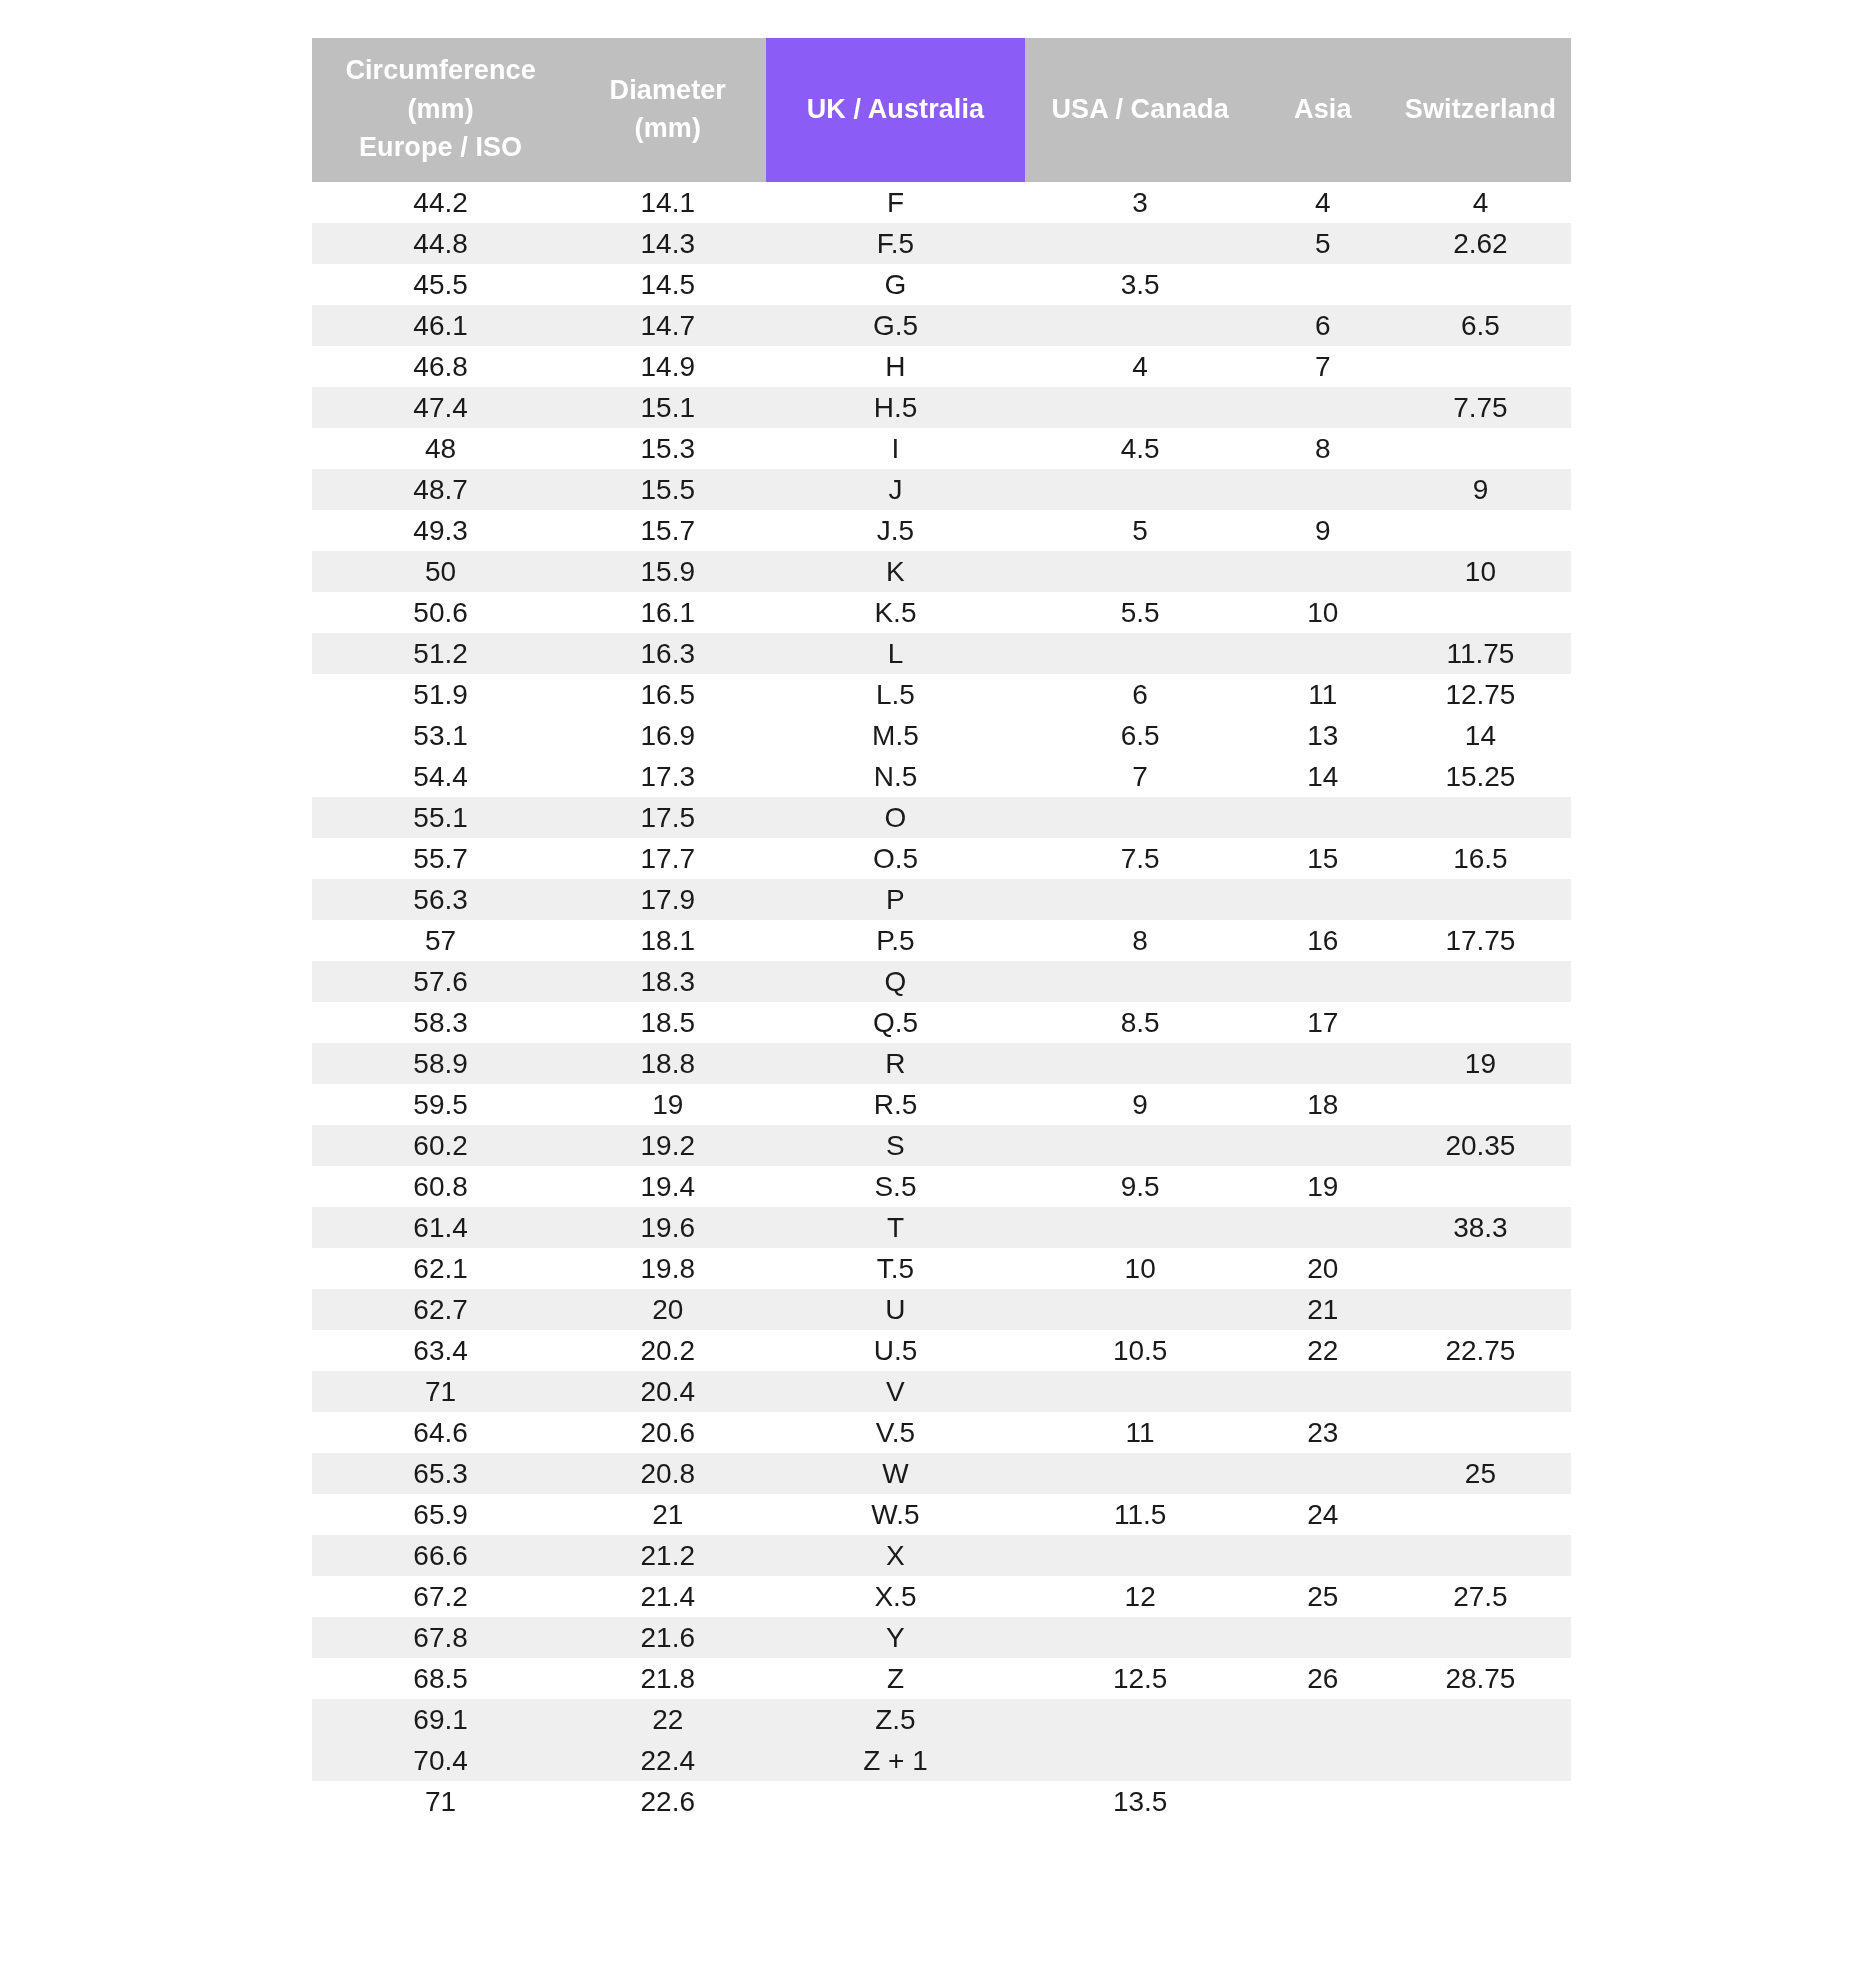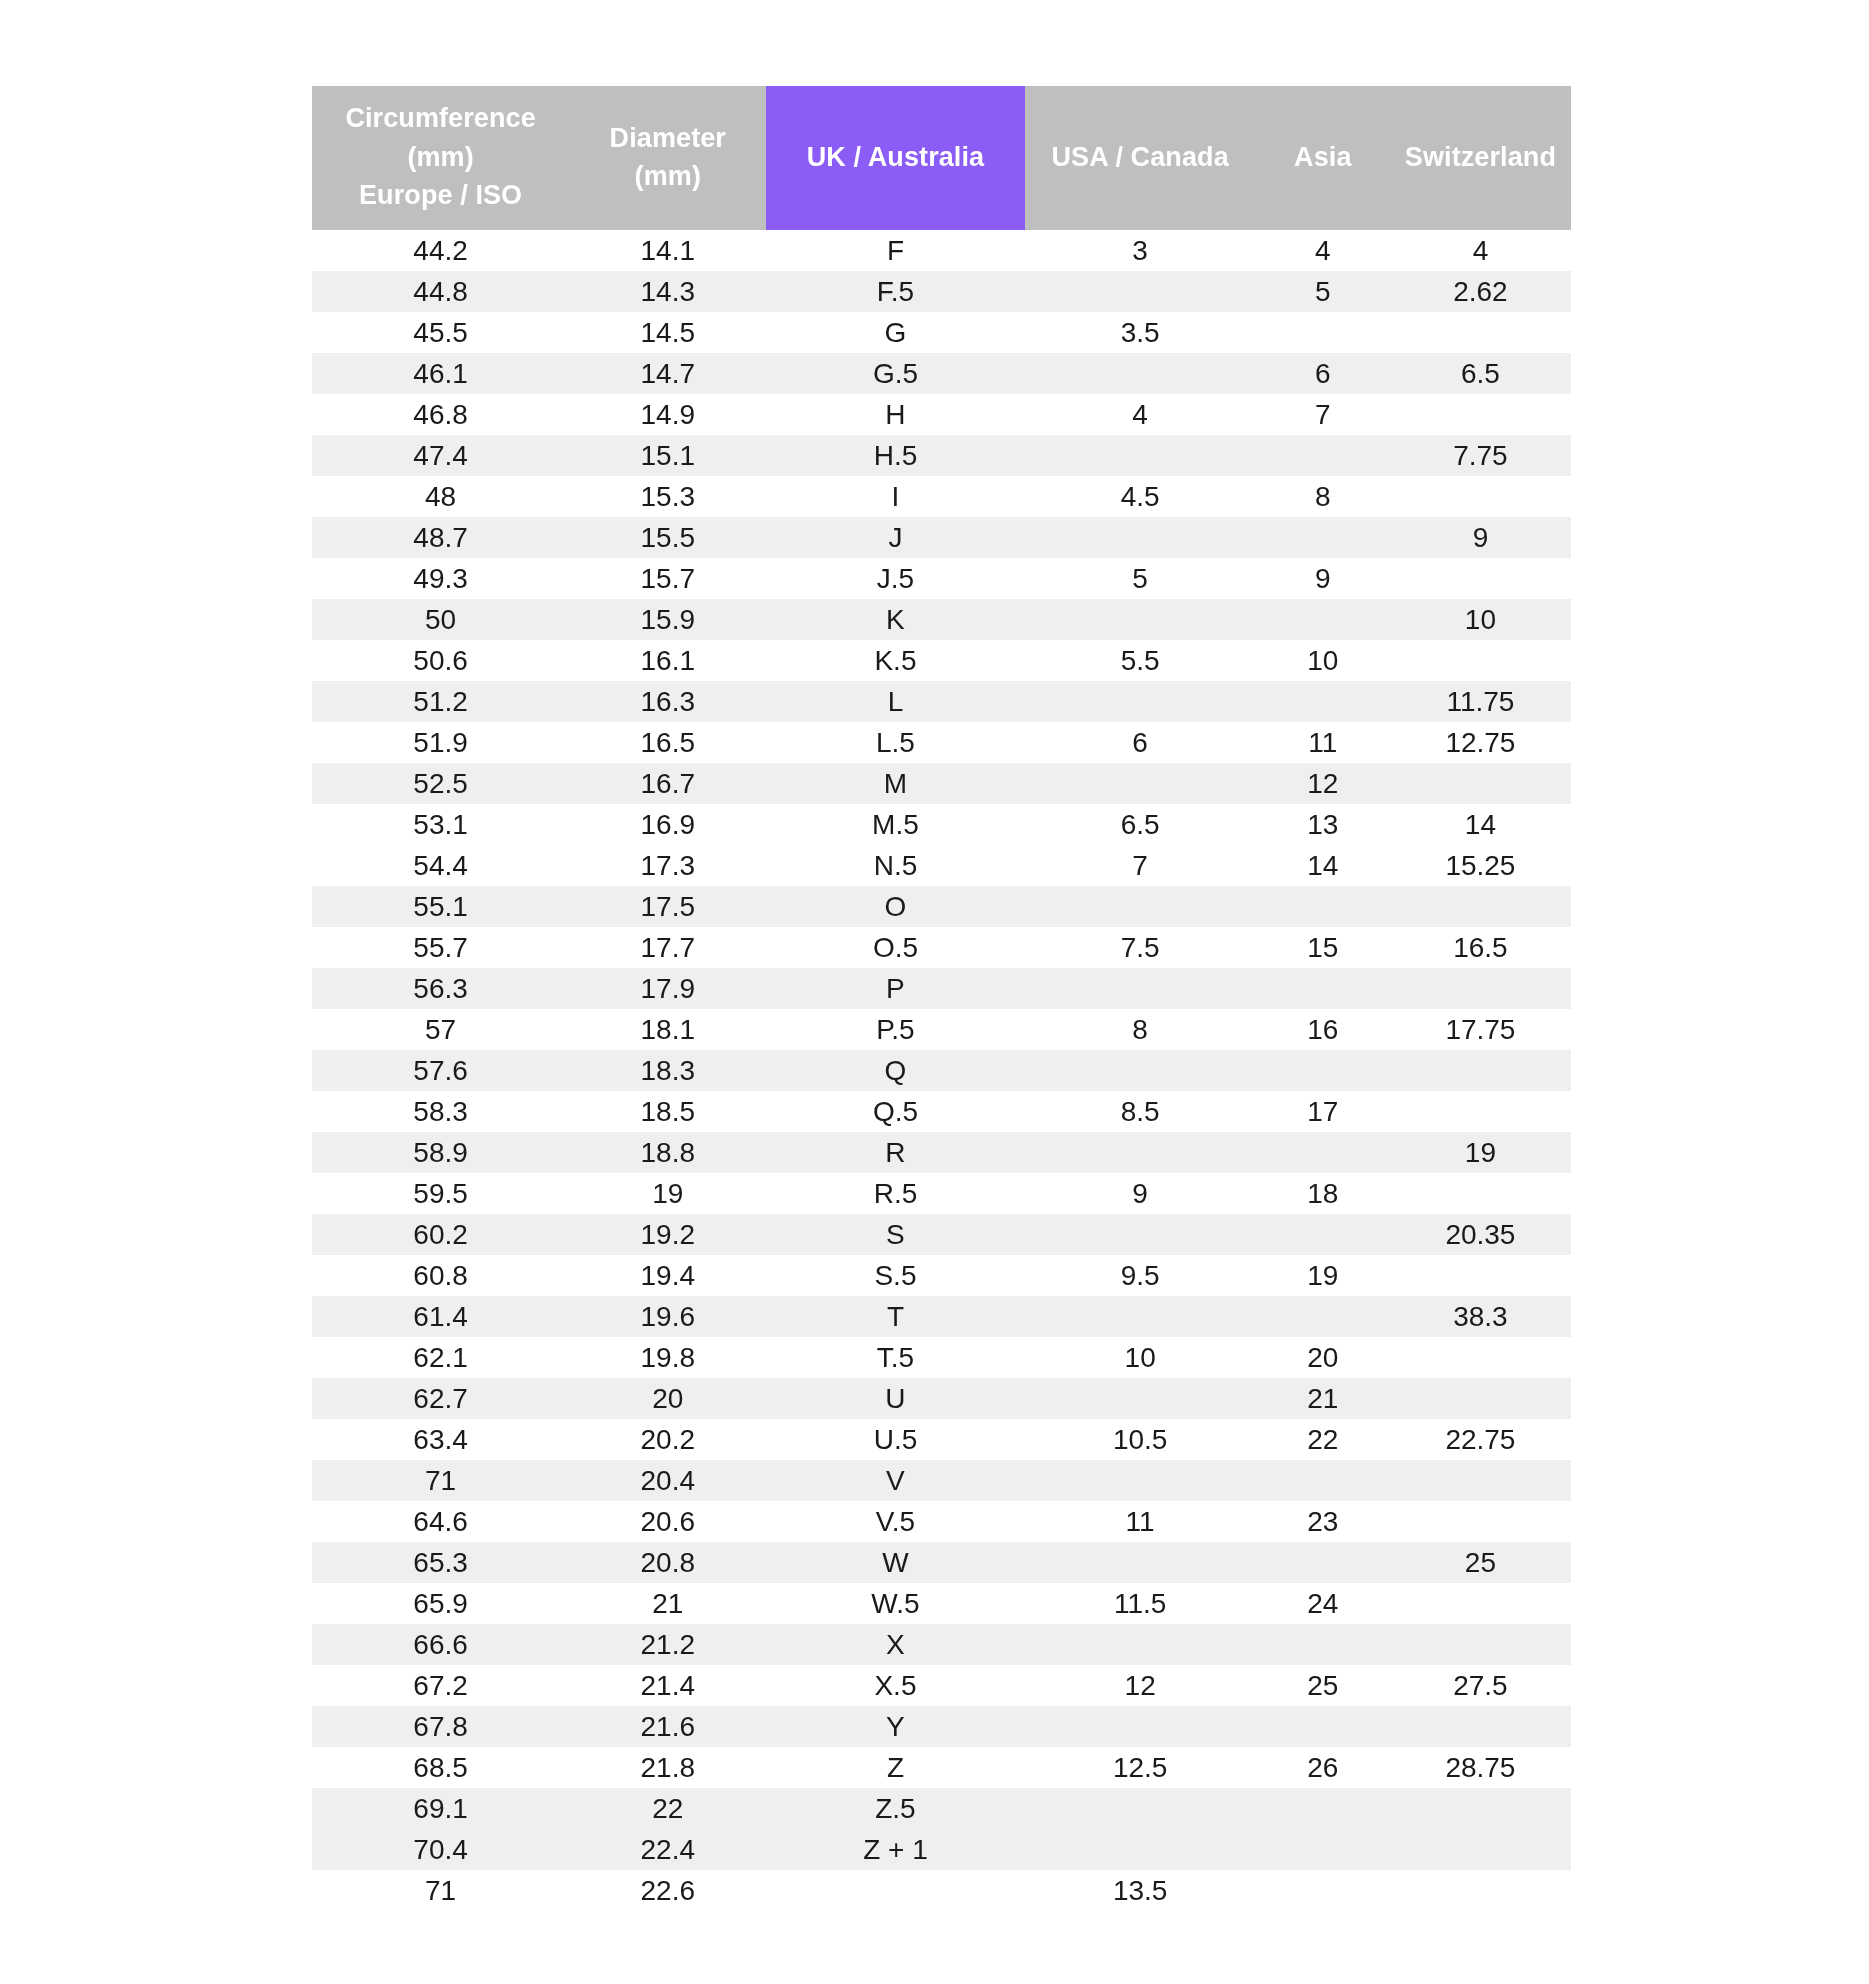--- a/index.html
+++ b/index.html
@@ -11,21 +11,20 @@
     width: 1870px;
     height: 1985px;
     font-family: "Liberation Sans", sans-serif;
     overflow: hidden;
   }
   .page {
     position: relative;
     width: 1870px;
     height: 1906px;
     background: #ffffff;
-    margin-top: 48px;
   }
   .table-wrap {
     position: absolute;
     left: 312px;
     top: 38px;
     width: 1259px;
   }
   table.ring-table {
     border-collapse: collapse;
     width: 1259px;
@@ -214,28 +213,20 @@
             <td>11.75</td>
           </tr>
           <tr class="plain">
             <td>51.9</td>
             <td>16.5</td>
             <td>L.5</td>
             <td>6</td>
             <td>11</td>
             <td>12.75</td>
           </tr>
-          <tr class="band">
-            <td>52.5</td>
-            <td>16.7</td>
-            <td>M</td>
-            <td></td>
-            <td>12</td>
-            <td></td>
-          </tr>
           <tr class="plain">
             <td>53.1</td>
             <td>16.9</td>
             <td>M.5</td>
             <td>6.5</td>
             <td>13</td>
             <td>14</td>
           </tr>
           <tr class="plain">
             <td>54.4</td>

